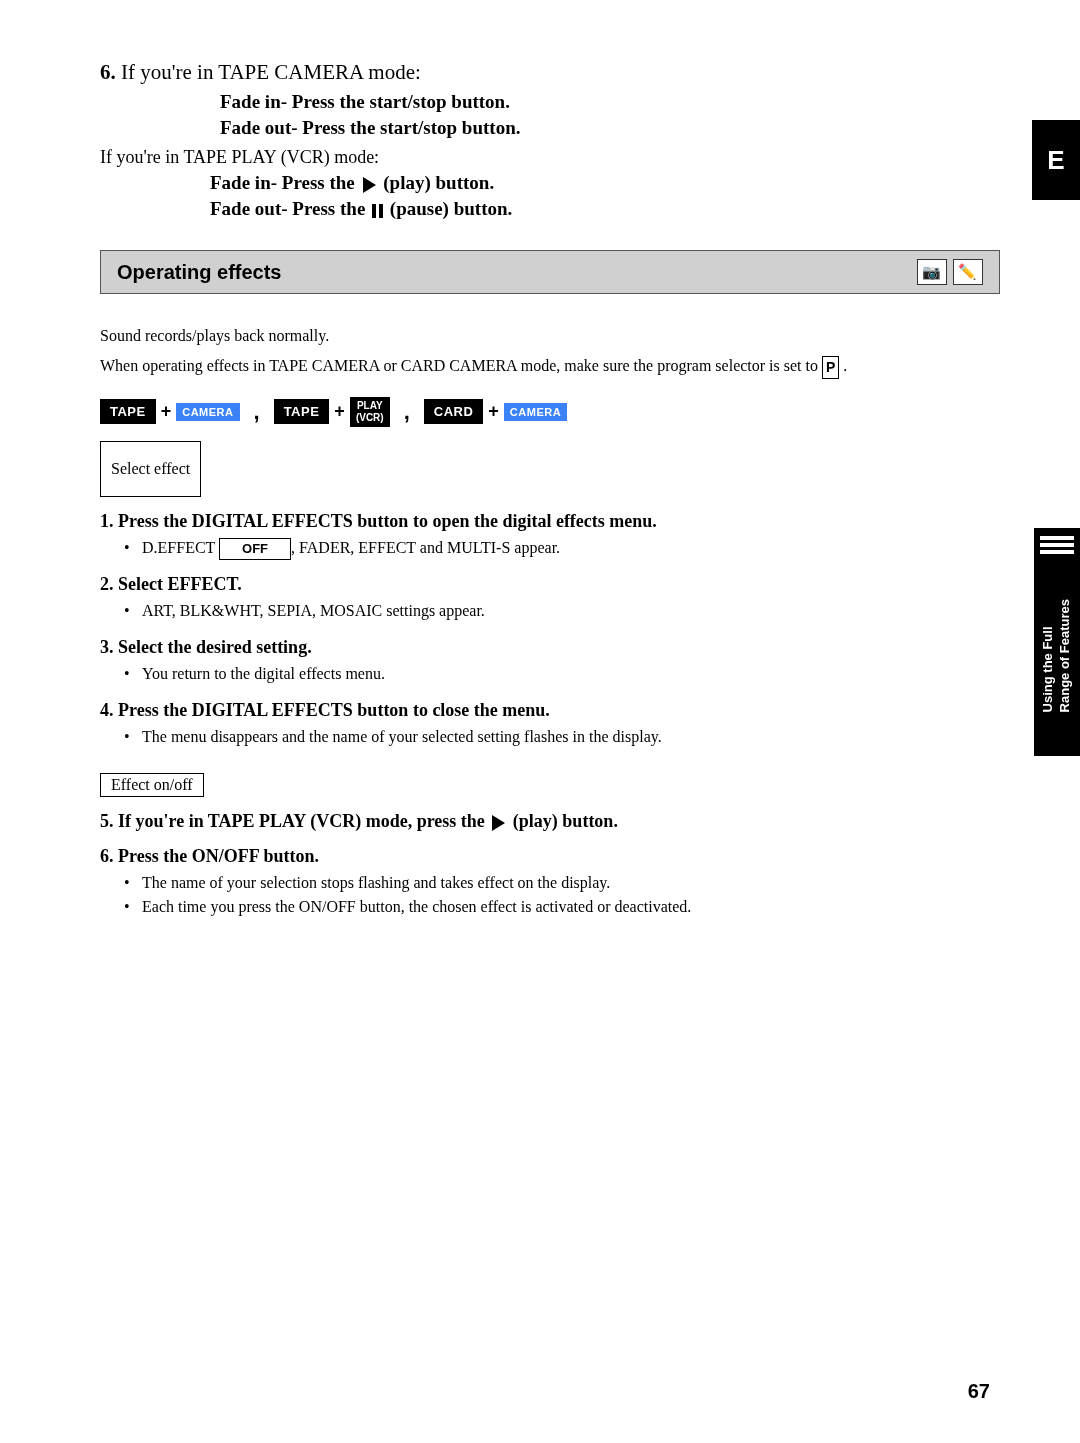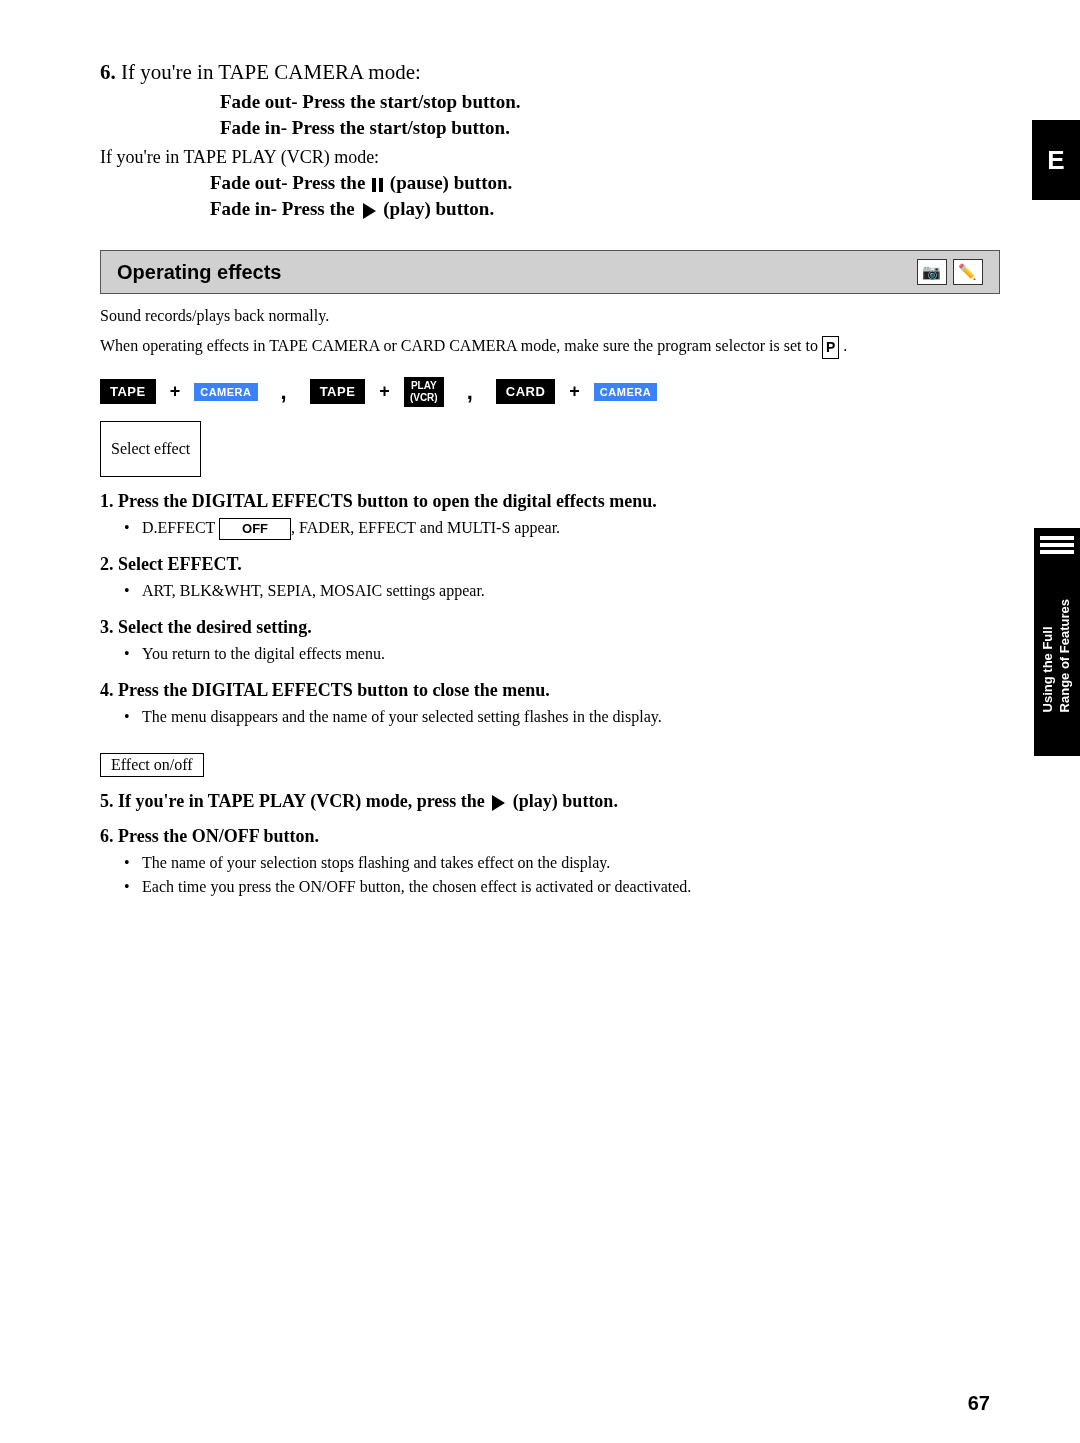--- a/index.html
+++ b/index.html
@@ -91,21 +91,21 @@
       background: #d0d0d0;
       border: 1.5px solid #555;
       padding: 8px 16px;
       font-weight: bold;
       font-size: 20px;
       font-family: Arial, sans-serif;
       display: flex;
       align-items: center;
       justify-content: space-between;
       margin-top: 30px;
-      margin-bottom: 10px;
+      margin-bottom: 30px;
     }
 
     .section-header-icons {
       display: flex;
       gap: 6px;
       align-items: center;
     }
 
     .icon-box {
       width: 30px;
@@ -121,21 +121,21 @@
     .section-desc {
       font-size: 16px;
       margin-bottom: 6px;
       line-height: 1.5;
     }
 
     
     .mode-buttons-row {
       display: flex;
       align-items: center;
-      gap: 9px;
+      gap: 0;
       margin-top: 18px;
       margin-bottom: 14px;
       font-family: Arial, sans-serif;
     }
 
     .mode-btn {
       background: #000;
       color: #fff;
       font-size: 13px;
       font-weight: bold;
@@ -255,21 +255,21 @@
     .pause-bar {
       display: inline-block;
       width: 4px;
       height: 14px;
       background: #000;
     }
 
     
     .page-number {
       position: absolute;
-      bottom: 28px;
+      bottom: 40px;
       right: 90px;
       font-size: 20px;
       font-weight: bold;
       font-family: Arial, sans-serif;
     }
 
     
     .p-box {
       display: inline-block;
       border: 1.5px solid #000;
@@ -306,44 +306,44 @@
     <span style="color:#fff; font-size:13px; font-family:Arial,sans-serif; font-weight:bold; writing-mode:vertical-rl; transform:rotate(180deg); white-space:nowrap; line-height:1.3;">Using the Full<br>Range of Features</span>
   </div>
 
   <div style="margin-bottom:6px;">
     <span style="font-size:21px;">
       <span style="font-weight:bold;">6.</span>
       <span>If you're in TAPE CAMERA mode:</span>
     </span>
   </div>
   <div>
+    <span class="bold-line">Fade in- Press the start/stop button.</span>
+  </div>
+  <div>
     <span class="bold-line">Fade out- Press the start/stop button.</span>
-  </div>
-  <div>
-    <span class="bold-line">Fade in- Press the start/stop button.</span>
   </div>
 
   <div style="margin-top:8px; margin-bottom:4px;">
     <span style="font-size:18px;">If you're in TAPE PLAY (VCR) mode:</span>
+  </div>
+  <div>
+    <span class="bold-indent">
+      Fade in- Press the
+      <span style="display:inline-block; width:0; height:0; border-top:8px solid transparent; border-bottom:8px solid transparent; border-left:13px solid #000; vertical-align:middle; margin:0 3px;"></span>
+      (play) button.
+    </span>
   </div>
   <div>
     <span class="bold-indent">
       Fade out- Press the
       <span class="pause-symbol">
         <span class="pause-bar"></span>
         <span class="pause-bar"></span>
       </span>
       (pause) button.
-    </span>
-  </div>
-  <div>
-    <span class="bold-indent">
-      Fade in- Press the
-      <span style="display:inline-block; width:0; height:0; border-top:8px solid transparent; border-bottom:8px solid transparent; border-left:13px solid #000; vertical-align:middle; margin:0 3px;"></span>
-      (play) button.
     </span>
   </div>
 
   <div class="section-header">
     <span>Operating effects</span>
     <div class="section-header-icons">
       <div class="icon-box">
         <span style="font-size:15px;">📷</span>
       </div>
       <div class="icon-box">

